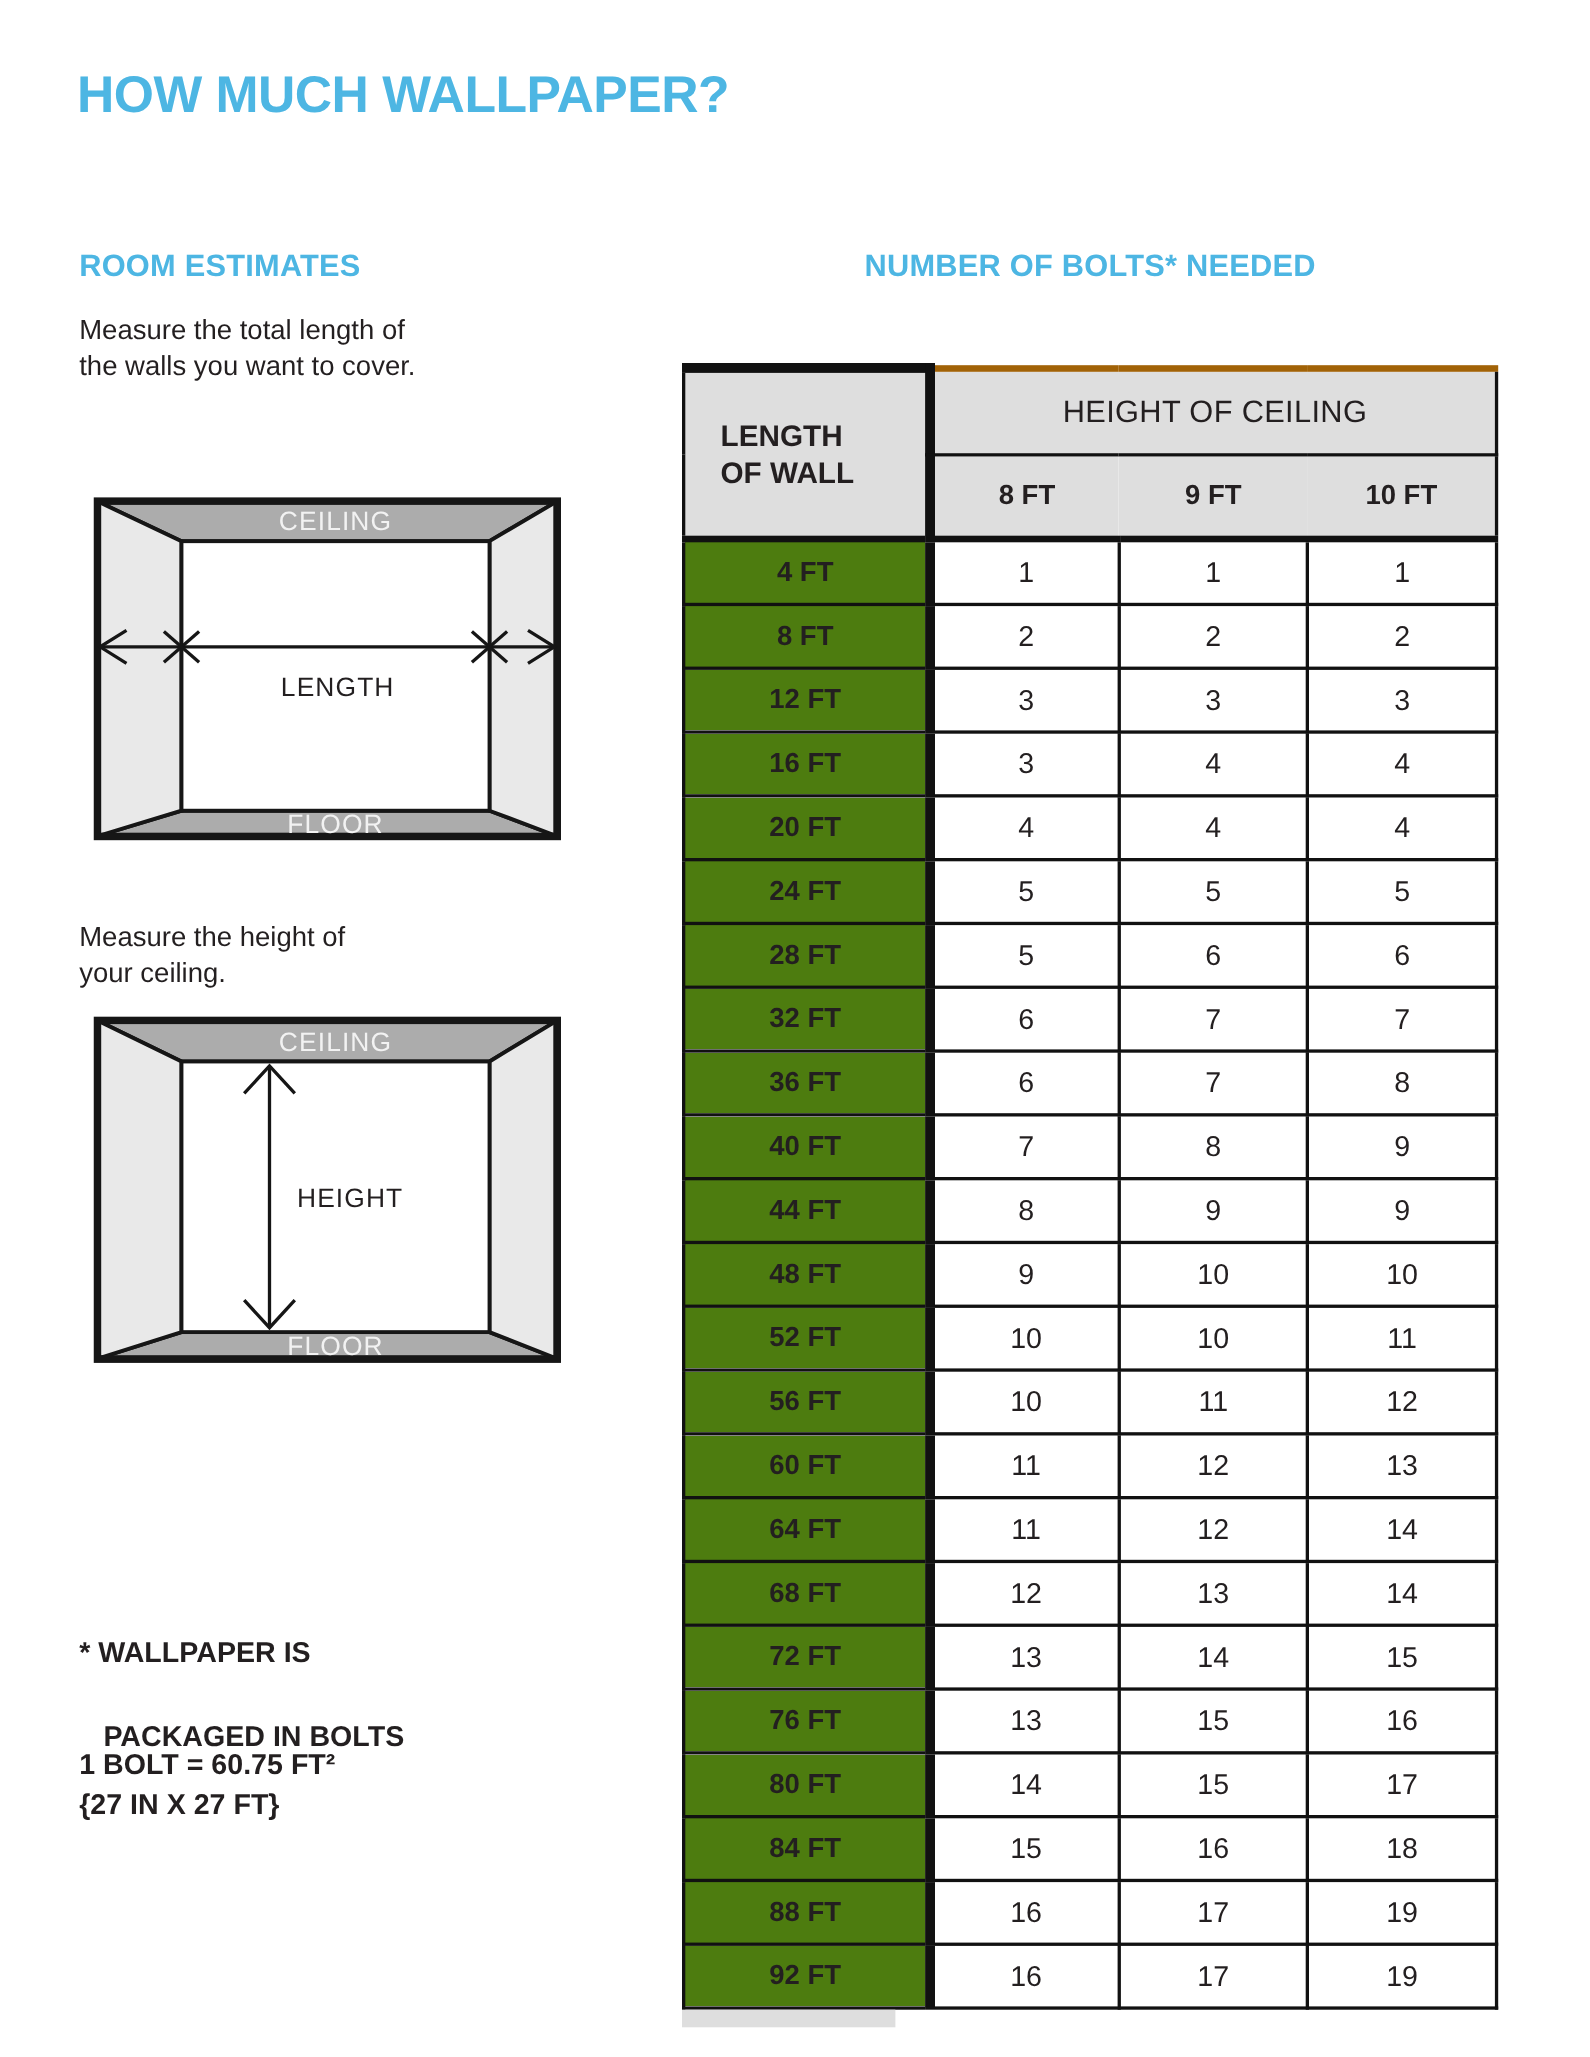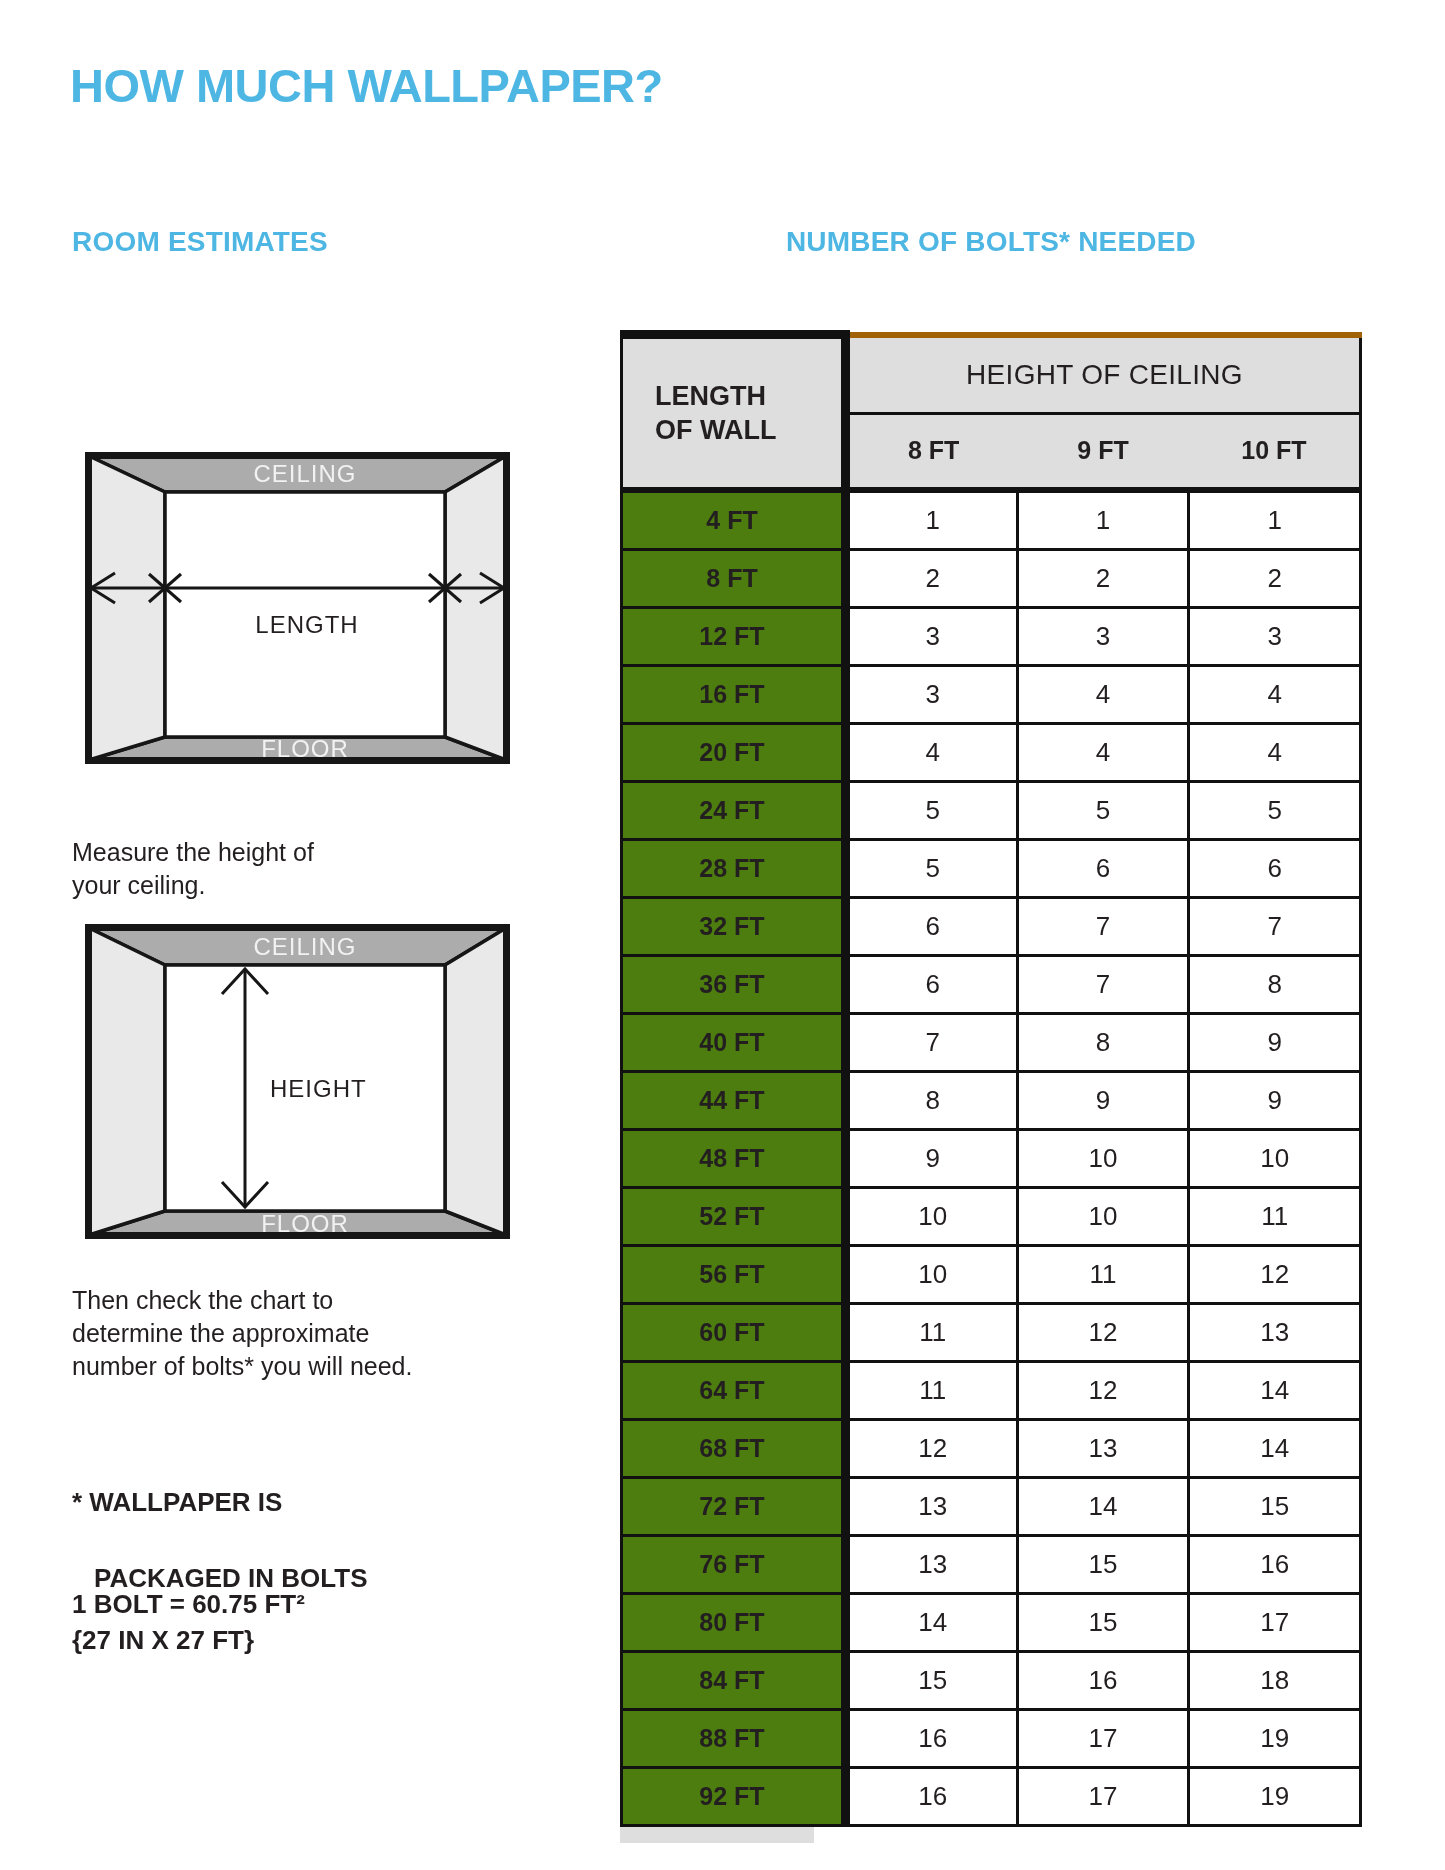--- a/index.html
+++ b/index.html
@@ -86,20 +86,22 @@
 </style>
 </head>
 <body>
 
 <div class="page">
 
   <h1 class="abs title">HOW MUCH WALLPAPER?</h1>
 
   <h2 class="abs section-heading left-heading">ROOM ESTIMATES</h2>
 
+  <p class="abs body-text step1">Measure the total length of
+the walls you want to cover.</p>
 
   <svg class="abs diagram diag1" width="425" height="312" viewBox="0 0 425 312">
     <rect x="4" y="4" width="417" height="304" fill="#ffffff" stroke="none"></rect>
     <polygon points="4,4 421,4 360,40 80,40" fill="#ACACAC" stroke="#161616" stroke-width="3.5"></polygon>
     <polygon points="80,285 360,285 421,308 4,308" fill="#ACACAC" stroke="#161616" stroke-width="3.5"></polygon>
     <polygon points="4,4 80,40 80,285 4,308" fill="#E9E9E9" stroke="#161616" stroke-width="3.5"></polygon>
     <polygon points="421,4 360,40 360,285 421,308" fill="#E9E9E9" stroke="#161616" stroke-width="3.5"></polygon>
     <rect x="80" y="40" width="280" height="245" fill="#ffffff" stroke="#161616" stroke-width="3.5"></rect>
     <rect x="3.5" y="3.5" width="418" height="305" fill="none" stroke="#161616" stroke-width="7"></rect>
     <g stroke="#161616" stroke-width="3" fill="none">
@@ -130,23 +132,20 @@
     <g stroke="#161616" stroke-width="3" fill="none">
       <line x1="160" y1="45" x2="160" y2="283"></line>
       <polyline points="137,70 160,45 183,70"></polyline>
       <polyline points="137,258 160,283 183,258"></polyline>
     </g>
     <text x="220" y="31" text-anchor="middle" class="room-label-light">CEILING</text>
     <text x="185" y="173" text-anchor="start" class="room-label-dark">HEIGHT</text>
     <text x="220" y="308" text-anchor="middle" class="room-label-light">FLOOR</text>
   </svg>
 
-  <p class="abs body-text step3">Then check the chart to
-determine the approximate
-number of bolts* you will need.</p>
 
   <div class="abs footnote fn1">
     <div>* WALLPAPER IS</div>
     <div class="fn-indent">PACKAGED IN BOLTS</div>
   </div>
 
   <div class="abs footnote fn2">
     <div>1 BOLT = 60.75 FT²</div>
     <div>{27 IN X 27 FT}</div>
   </div>

